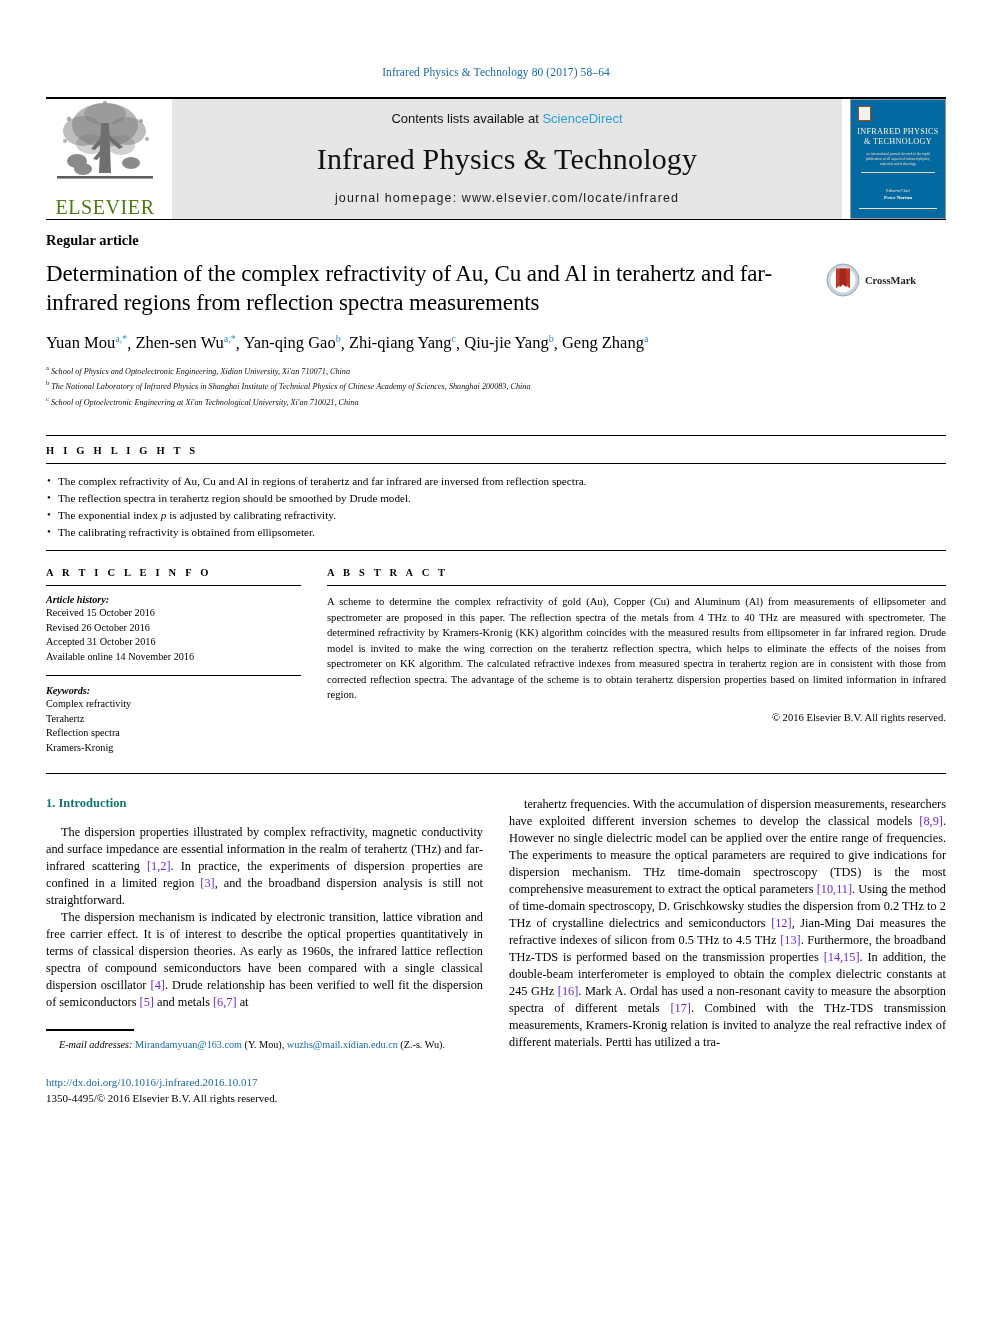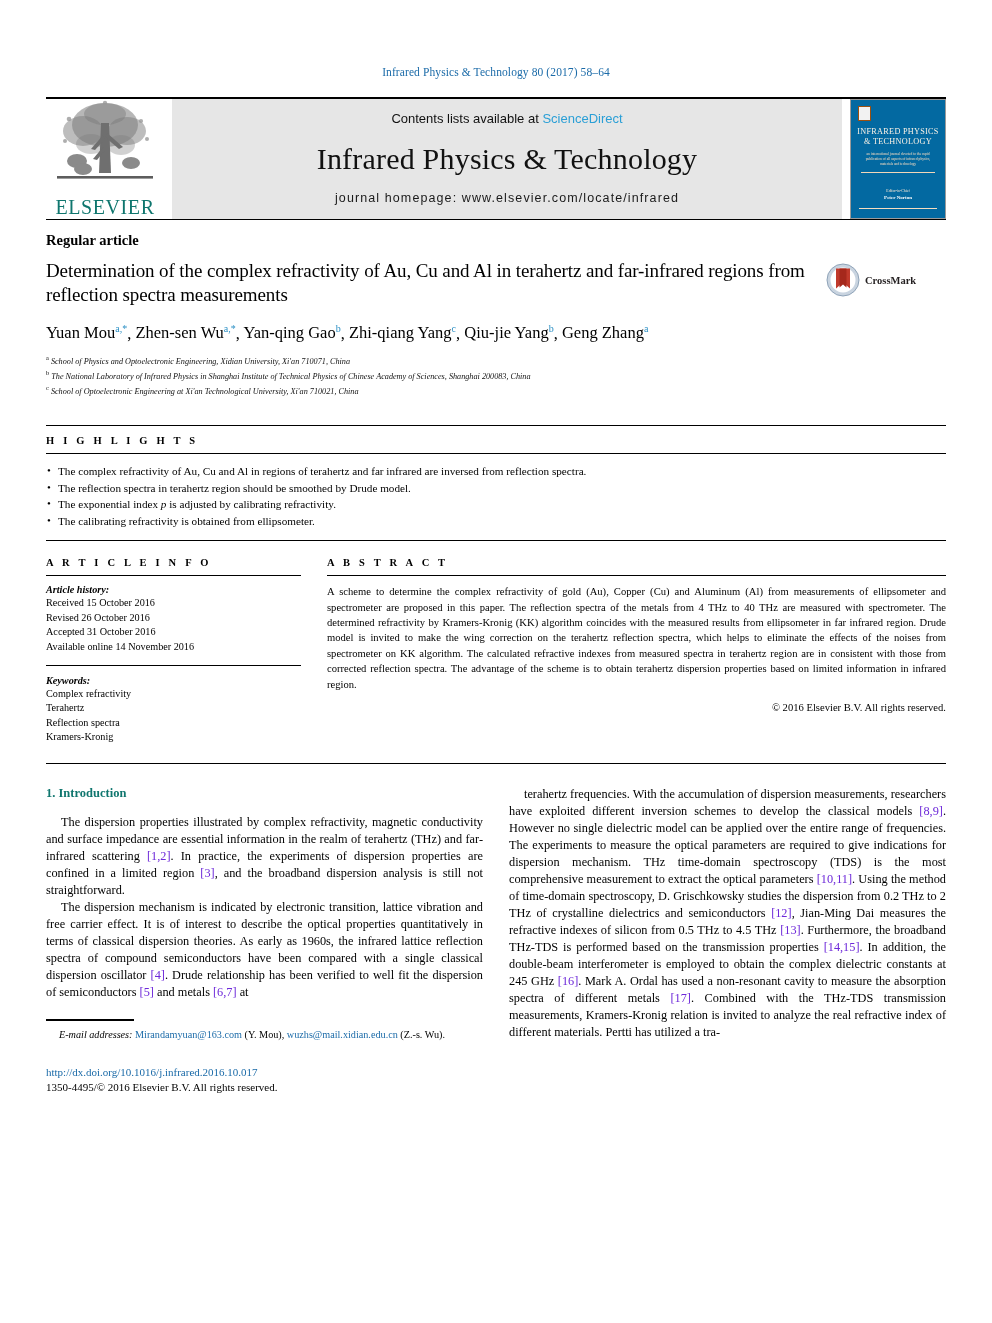--- a/index.html
+++ b/index.html
@@ -45,21 +45,21 @@
     flex-direction: column;
     justify-content: flex-end;
     align-items: center;
     padding-bottom: 2px;
   }
   .tree-svg { display:block; }
   .elsevier-word {
     font-family: "Liberation Serif", serif;
     font-size: 20px;
     letter-spacing: .6px;
-    color: #0f766e;
+    color: #4d7c0f;
     line-height: 1;
     margin-top: 12px;
   }
   .journal-band {
     flex: 1 1 auto;
     background: #e6e6e6;
     margin-left: 8px;
     margin-right: 8px;
     display: flex;
     flex-direction: column;
@@ -131,21 +131,21 @@
     position:absolute; bottom: 9px; left: 8%; width: 84%;
     height: 1px; background: #f5ddc0;
   }
 
   
   .header-rule { border-top: 1.5px solid #000; margin-top: 0; }
   .kind { font-size: 14.5px; font-weight: bold; margin-top: 12px; }
   .title-row { display:flex; align-items:flex-start; margin-top: 10px; }
   .art-title {
     flex: 1 1 auto;
-    font-size: 19px;
+    font-size: 23px;
     line-height: 1.28;
     font-weight: normal;
     margin: 0;
     letter-spacing: -.1px;
   }
   .crossmark {
     flex: 0 0 120px;
     display:flex; align-items:center; gap:5px;
     padding-top: 4px; margin-left: 10px;
   }

